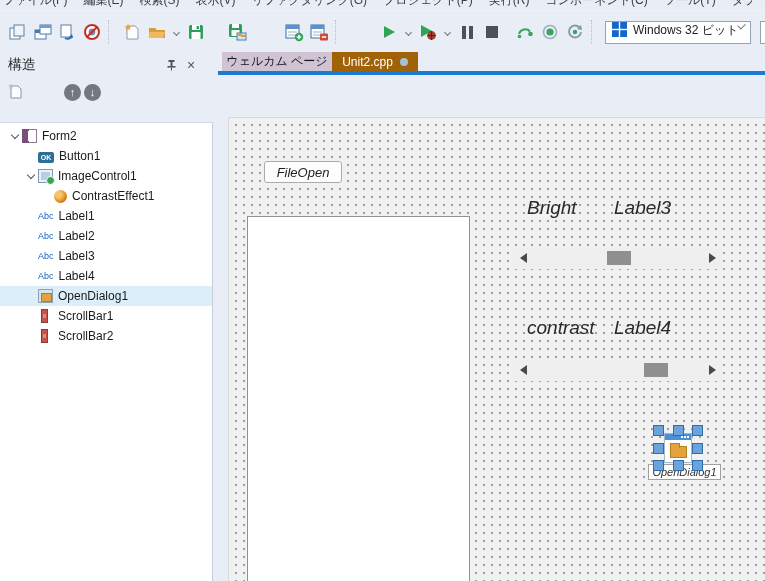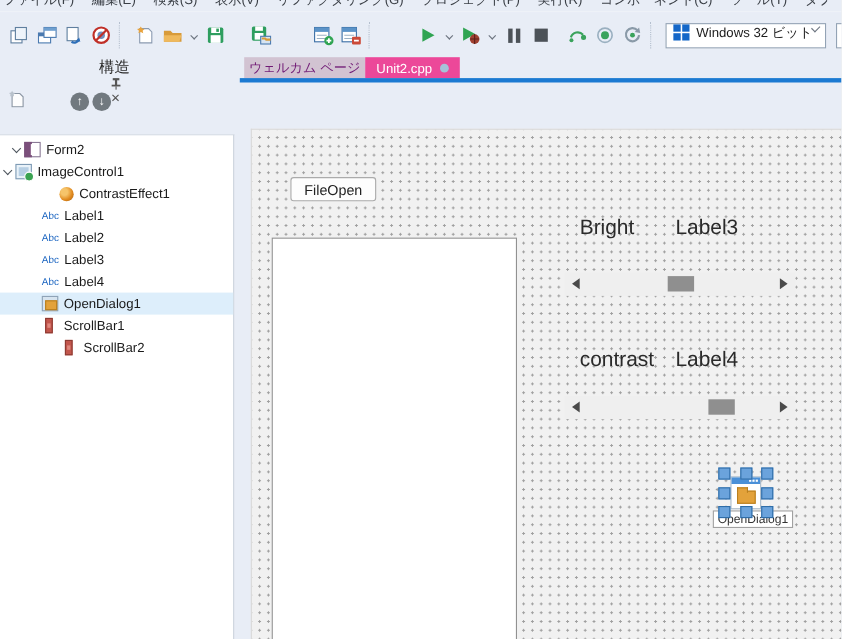--- a/index.html
+++ b/index.html
@@ -21,21 +21,21 @@
   .pausebars { display:flex; gap:3px; }
   .pausebars i { display:block; width:4px; height:13px; background:#4c5258; }
   .stopsq { width:12px; height:12px; background:#4c5258; }
   .combo { height:23px; background:#fff; border:1px solid #93a3b5; display:flex; align-items:flex-start; padding:0 6px; flex:none; }
   .combo-platform { width:146px; margin-left:10px; }
   .combo-stub { width:40px; margin-left:9px; }
   .combo-label { font-size:12px; color:#1c1c1c; margin-left:6px; flex:1; white-space:nowrap; }
 
   
   .left-panel { position:absolute; left:0; top:52px; width:214px; height:529px; }
-  .panel-header { height:26px; display:flex; align-items:center; padding:0 14px 0 8px;flex-direction:column; }
+  .panel-header { height:26px; display:flex; align-items:center; padding:0 14px 0 8px; }
   .panel-title { font-size:14px; color:#2b2b2b; flex:1; }
   .pin-btn,.close-btn { width:18px; height:18px; display:flex; align-items:center; justify-content:center; margin-left:2px; color:#555; }
   .close-btn { font-size:14px; line-height:14px; }
   .panel-tools { height:28px; display:flex; align-items:center; padding-left:6px; }
   .circ-btn { width:17px; height:17px; border-radius:50%; background:#71797f; color:#fff; font-size:11px; line-height:17px; text-align:center; flex:none; }
   .circ-btn.up { margin-left:41px; }
   .circ-btn.down { margin-left:3px; }
   .tree { position:absolute; left:0; top:54px; width:213px; bottom:0; background:#fff; border-top:1px solid #d3dae4; border-right:1px solid #c5cdd9; padding-top:3px;margin-top:16px; }
   .trow { height:20px; display:flex; align-items:center; font-size:12px; color:#1a1a1a; cursor:default; }
   .trow.sel { background:#ddeefb; }
@@ -51,31 +51,31 @@
   .ti-image::after { content:""; position:absolute; right:-3px; bottom:-3px; width:7px; height:7px; border-radius:50%; background:#3aa352; border:1px solid #fff; }
   .ti-contrast { width:13px; height:13px; border-radius:50%; background:radial-gradient(circle at 35% 35%, #f6c46a 25%, #e0891e 60%, #a05c10 100%); }
   .ti-abc { width:auto; height:auto; color:#1863c0; font-size:9px; font-weight:normal; margin-right:5px; }
   .ti-od { background:#d7e4ef; border:1px solid #8fa3b7; }
   .ti-od::after { content:""; position:absolute; left:2px; top:3px; width:9px; height:7px; background:#e3a23b; border:1px solid #b97f1f; }
   .ti-sb { width:7px; height:14px; margin-left:3px; margin-right:10px; background:#c2564c; border:1px solid #8d3b33; }
   .ti-sb::after { content:""; position:absolute; left:1px; top:4px; width:3px; height:4px; background:#e0887e; }
 
   
   .tab { position:absolute; top:52px; height:19px; display:flex; align-items:center; justify-content:center; font-size:12px; }
-  .tab-welcome { left:222px; width:110px; background:#d2c3d2; color:#701a75; }
-  .tab-unit { left:332px; width:86px; background:#ec4899; color:#fff; }
+  .tab-welcome { left:222px; width:110px; background:#d2c3d2; color:#0f172a; }
+  .tab-unit { left:332px; width:86px; background:#a16207; color:#fff; }
   .mod-dot { width:8px; height:8px; border-radius:50%; background:#a5c1d8; margin-left:7px; }
   .tab-underline { position:absolute; left:218px; top:71px; width:547px; height:4px; background:#1b7ad2; }
 
   
   .designer { position:absolute; left:228px; top:117px; width:537px; height:464px;
     background-color:#f1f1f1;
     background-image:radial-gradient(circle, #9f9f9f 0.9px, transparent 1.1px);
     background-size:8px 8px; background-position:3px 3px;
-    border-left:1px solid #d9d9d9; border-top:1px solid #d9d9d9; }
+    border-left:1px solid #d9d9d9; border-top:1px solid #d9d9d9;font-style:italic; }
   .fileopen-btn { position:absolute; left:35px; top:43px; width:78px; height:22px; background:#fdfdfd; border:1px solid #ababab; border-radius:3px; font-size:13px; color:#222; display:flex; align-items:center; justify-content:center; }
   .image-panel { position:absolute; left:18px; top:98px; width:223px; height:366px; background:#fff; border:1px solid #919191; }
   .d-label { position:absolute; font-size:19px; color:#2a2a2a; white-space:nowrap; }
   .sbar { position:absolute; width:210px; height:21px; background:#efefef; }
   .sb-thumb { position:absolute; top:3px; width:24px; height:14px; background:#8f8f8f; }
   .sb-arrow { position:absolute; top:5px; width:0; height:0; border-top:5px solid transparent; border-bottom:5px solid transparent; }
   .sb-arrow.left { left:7px; border-right:7px solid #4a4a4a; }
   .sb-arrow.right { right:7px; border-left:7px solid #4a4a4a; }
 
   
@@ -278,21 +278,26 @@
     <span class="circ-btn down">↓</span>
   </div>
   <div class="tree">
     <div class="trow" style="padding-left:8px">
       <span class="chslot">
           <span class="tchev"></span>
         </span>
       <span class="ti ti-form"></span>
       <span>Form2</span>
     </div>
-    <div class="trow" style="">
+    <div class="trow" style="padding-left:24px">
+      <span class="chslot"></span>
+      <span class="ti ti-button">OK</span>
+      <span>Button1</span>
+    </div>
+    <div class="trow" style="padding-left:24px">
       <span class="chslot">
           <span class="tchev"></span>
         </span>
       <span class="ti ti-image"></span>
       <span>ImageControl1</span>
     </div>
     <div class="trow" style="padding-left:40px">
       <span class="chslot"></span>
       <span class="ti ti-contrast"></span>
       <span>ContrastEffect1</span>
@@ -320,21 +325,21 @@
     <div class="trow sel" style="padding-left:24px">
       <span class="chslot"></span>
       <span class="ti ti-od"></span>
       <span>OpenDialog1</span>
     </div>
     <div class="trow" style="padding-left:24px">
       <span class="chslot"></span>
       <span class="ti ti-sb"></span>
       <span>ScrollBar1</span>
     </div>
-    <div class="trow" style="padding-left:42px">
+    <div class="trow" style="padding-left:24px">
       <span class="chslot"></span>
       <span class="ti ti-sb"></span>
       <span>ScrollBar2</span>
     </div>
   </div>
 </div>
 
 <div class="tab tab-welcome">
   <span>ウェルカム ページ</span>
 </div>

